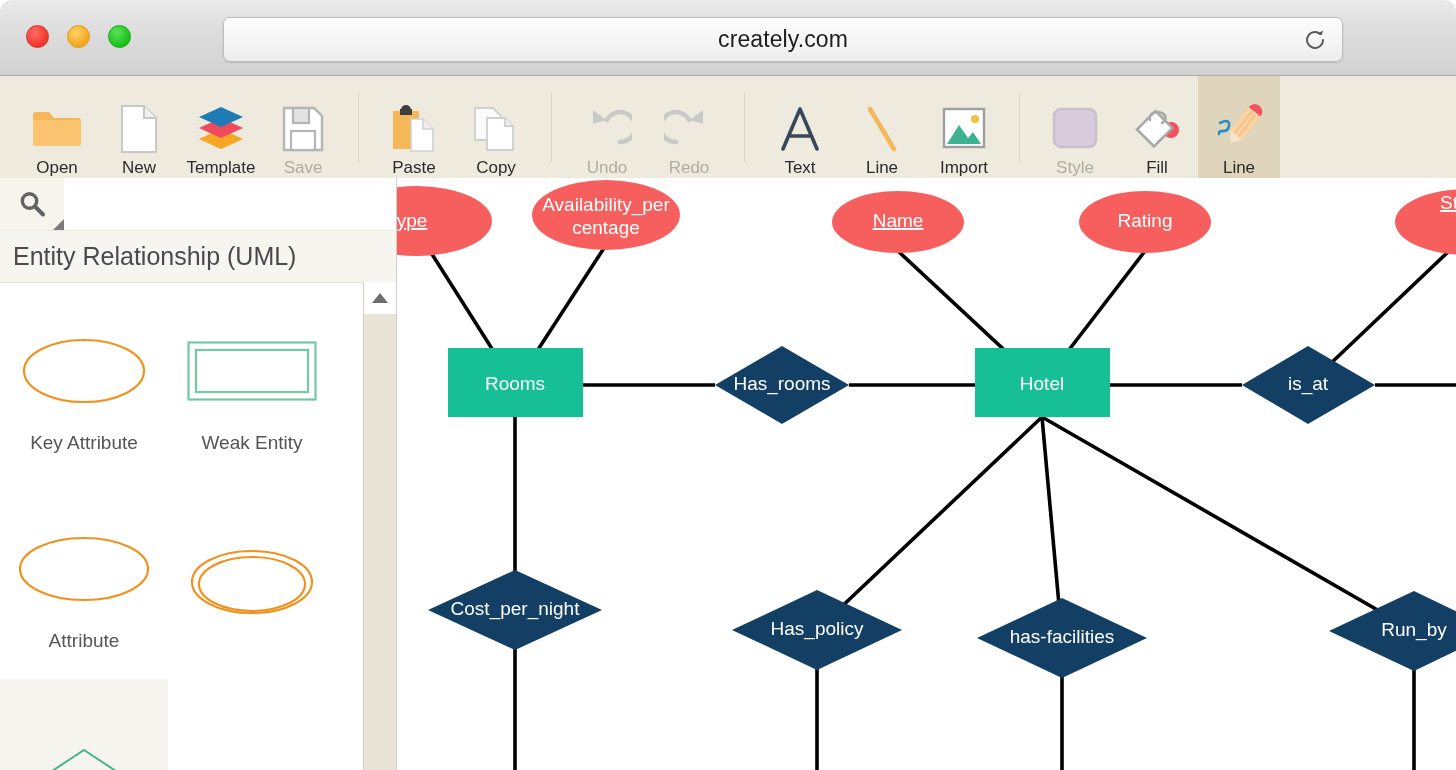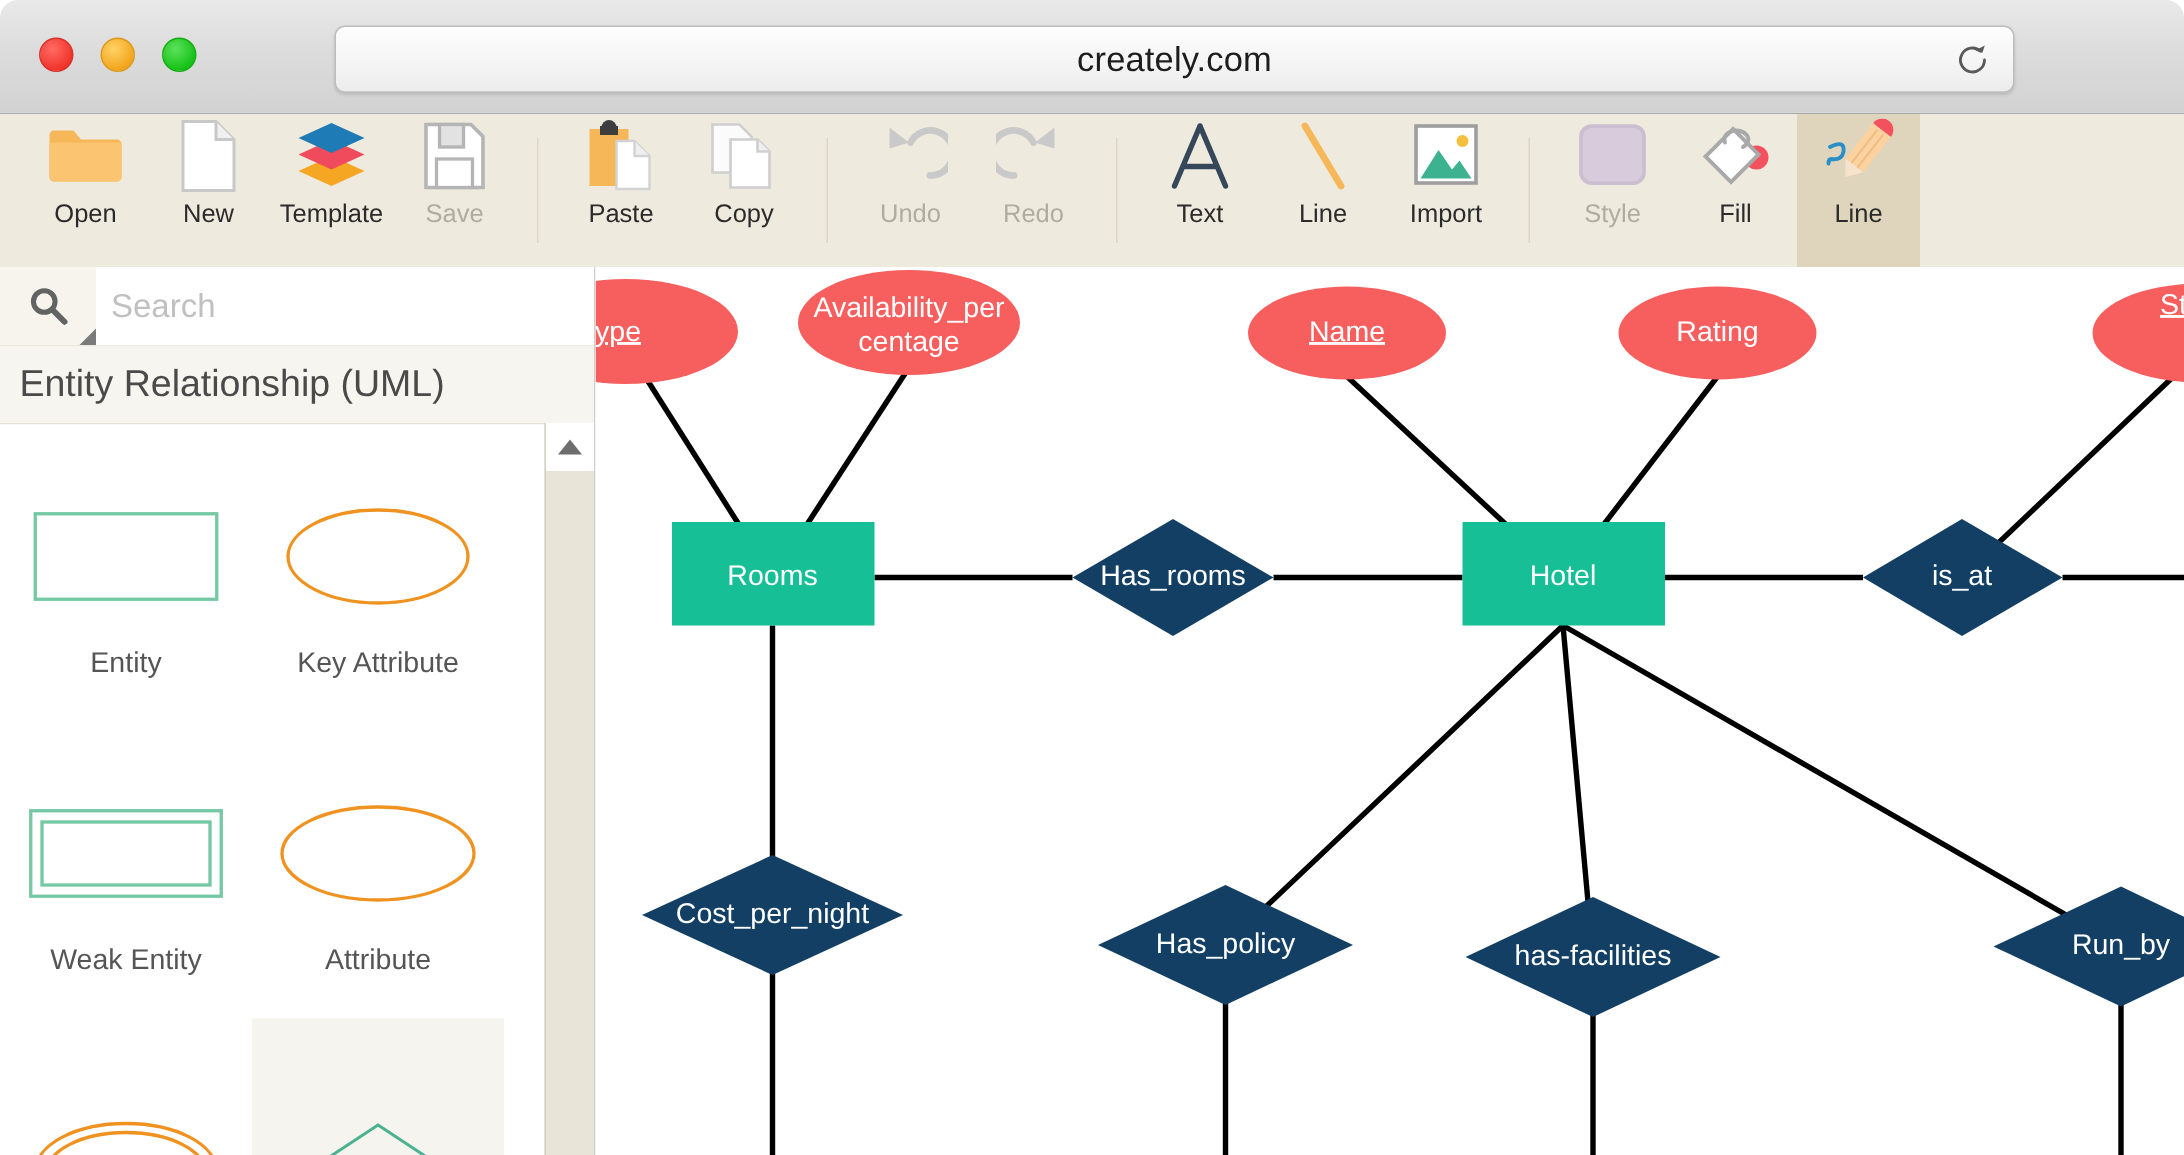--- a/index.html
+++ b/index.html
@@ -78,21 +78,21 @@
     box-sizing: border-box;
     display: flex;
     align-items: stretch;
   }
   .tool {
     width: 82px;
     display: flex;
     flex-direction: column;
     align-items: center;
     justify-content: flex-start;
-    padding-top: 1px;
+    padding-top: 26px;
     box-sizing: border-box;
     position: relative;
   }
   .tool.active { background: #ded5bc; }
   .tool .glyph {
     height: 54px;
     display: flex;
     align-items: center;
     justify-content: center;
   }
@@ -425,35 +425,26 @@
 
   <div class="panel">
 
     <div class="search-row">
       <div class="search-iconbox">
         <svg width="30" height="30" viewBox="0 0 30 30">
           <circle cx="12.5" cy="12" r="7.2" fill="none" stroke="#636363" stroke-width="3.4"></circle>
           <path d="M18 17.5 L26 25.5" stroke="#636363" stroke-width="4" stroke-linecap="round"></path>
         </svg>
       </div>
-      <input class="search-input" type="text" placeholder="Search" style="">
     </div>
 
     <div class="panel-title">Entity Relationship (UML)</div>
 
     <div class="shape-grid">
 
-      <div class="shape-cell">
-        <div class="shape-art">
-          <svg width="124" height="60" viewBox="0 0 124 60">
-            <rect x="1.5" y="1.5" width="121" height="57" fill="#ffffff" stroke="#74c8a3" stroke-width="2.2"></rect>
-          </svg>
-        </div>
-        <div class="shape-label">Entity</div>
-      </div>
 
       <div class="shape-cell">
         <div class="shape-art">
           <svg width="124" height="66" viewBox="0 0 124 66">
             <ellipse cx="62" cy="33" rx="60" ry="31" fill="#ffffff" stroke="#f0921f" stroke-width="2.2"></ellipse>
           </svg>
         </div>
         <div class="shape-label">Key Attribute</div>
       </div>
 

